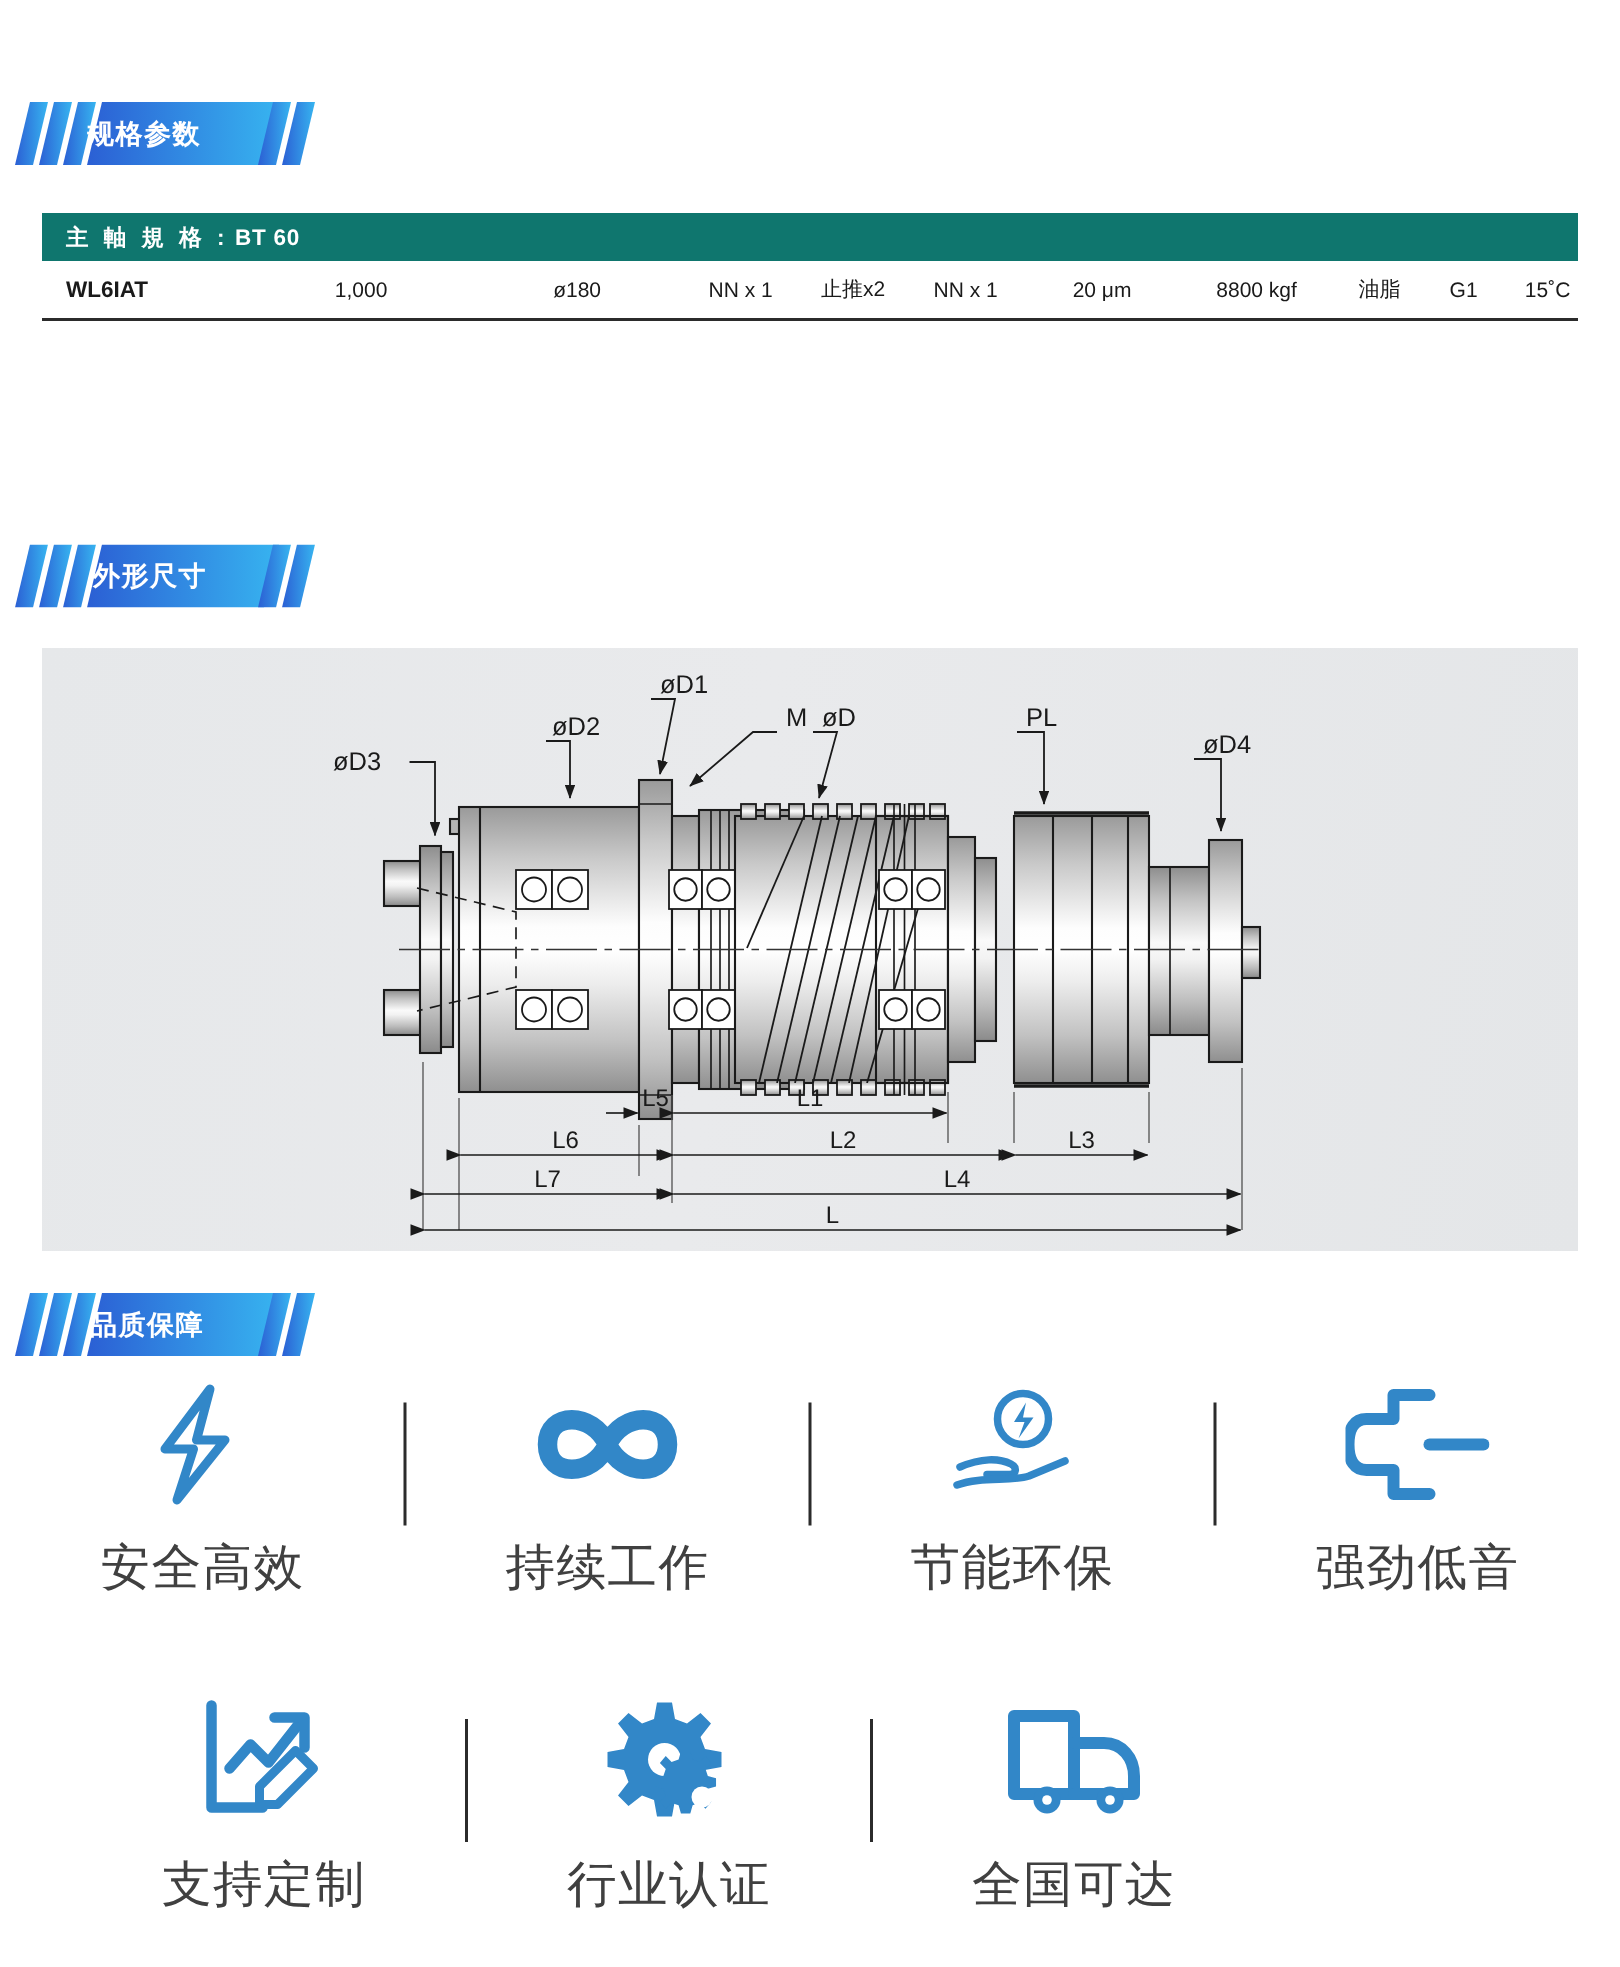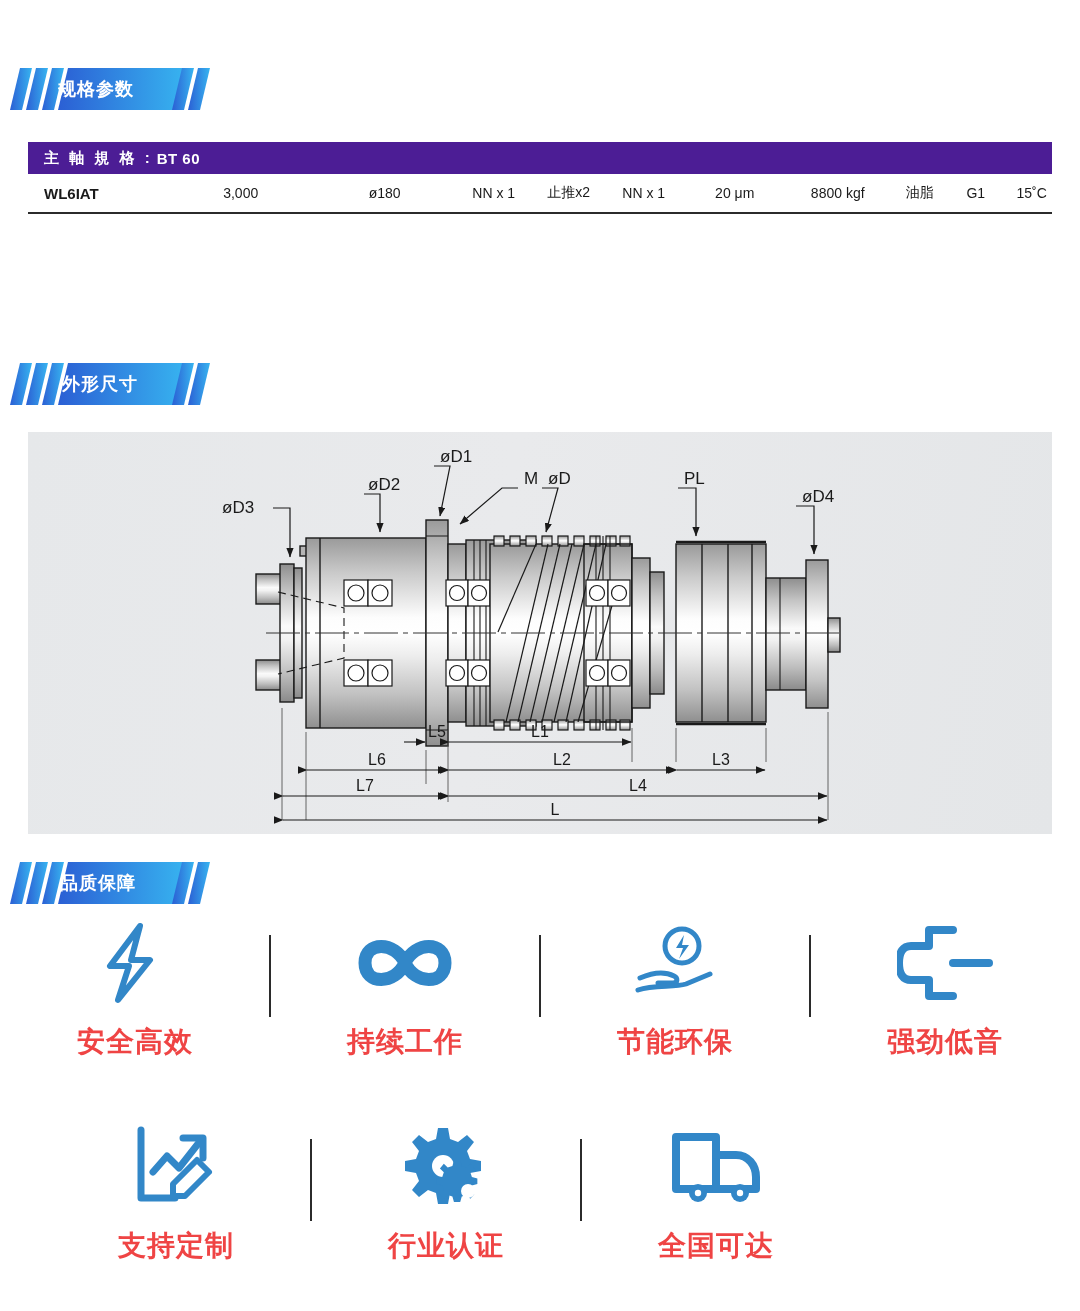--- a/index.html
+++ b/index.html
@@ -16,21 +16,21 @@
   .ribbon .rib-label {
     position: absolute; top: 0; left: 0; height: 42px;
     display: flex; align-items: center;
     color: #ffffff; font-size: 18px; font-weight: bold;
     letter-spacing: 1px; white-space: nowrap;
   }
 
   
   .spec-table { position: absolute; left: 28px; top: 142px; width: 1024px; }
   .spec-head {
-    background: #4c1d95; color: #ffffff;
+    background: #0f766e; color: #ffffff;
     font-size: 15px; font-weight: bold;
     padding: 7px 0 7px 16px; letter-spacing: 0.5px;
     height: 32px; display: flex; align-items: center;
   }
   .spec-head .cjk { letter-spacing: 3px; }
   .spec-row {
     position: relative; height: 40px;
     border-bottom: 2px solid #2b2b2b;
     display: flex; align-items: center; gap: 32px;
   }
@@ -69,21 +69,21 @@
   .feat-row { display: flex; width: 1080px; }
   .feat-cell {
     width: 270px; position: relative;
     display: flex; flex-direction: column;
     align-items: center; justify-content: flex-start;
   }
   .feat-icon { height: 96px; display: flex; align-items: center; justify-content: center; }
   .feat-icon svg { display: block; }
   .feat-label {
     margin-top: 12px;
-    font-size: 28px; font-weight: bold; color: #ef4444;
+    font-size: 33px; font-weight: normal; color: #404040;
     letter-spacing: 1px; white-space: nowrap;
   }
   .divider {
     position: absolute; right: -1px; top: 20px;
     width: 2px; height: 82px; background: #2b2b2b;
   }
   .feat-row-2 { margin-top: 58px; margin-left: 41px; }
 </style>
 </head>
 <body>
@@ -110,21 +110,21 @@
 
 <div class="spec-table">
   <div class="spec-head">
     <span class="cjk">主 軸 規 格 :</span>
     <span style="margin-left:4px;">BT 60</span>
   </div>
   <div class="spec-row">
     <div class="model">WL6IAT</div>
     <div class="vsep"></div>
     <div class="cells">
-      <div class="cell c0">3,000</div>
+      <div class="cell c0">1,000</div>
       <div class="cell c1">ø180</div>
       <div class="cell c2">NN x 1</div>
       <div class="cell c3">止推x2</div>
       <div class="cell c4">NN x 1</div>
       <div class="cell c5">20 μm</div>
       <div class="cell c6">8800 kgf</div>
       <div class="cell c7">油脂</div>
       <div class="cell c8">G1</div>
       <div class="cell c9">15˚C</div>
     </div>

